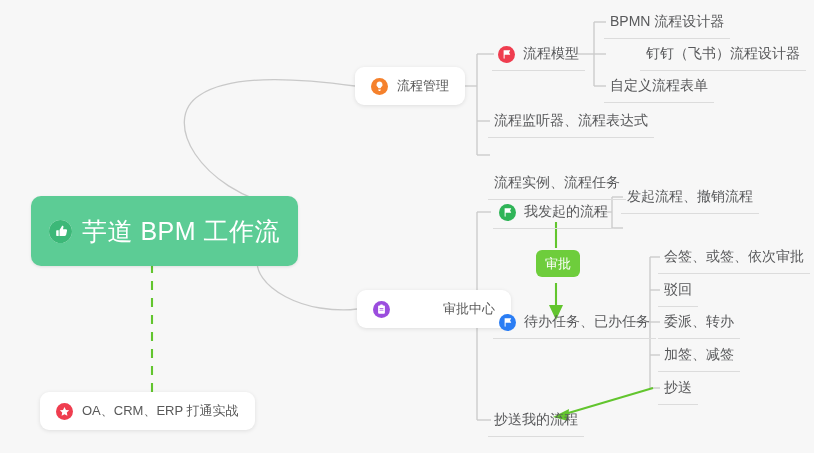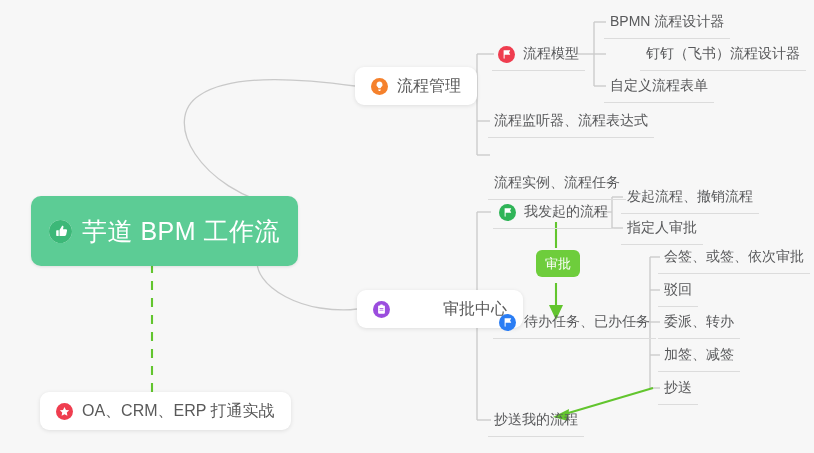--- a/index.html
+++ b/index.html
@@ -22,21 +22,21 @@
     box-shadow:0 1px 3px rgba(0,0,0,.10);
     color:#ffffff;font-size:25px;letter-spacing:.5px;
   }
   .root .label{margin-left:10px;}
 
   
   .card{
     background:#ffffff;border-radius:9px;
     padding:0 16px;height:38px;
     box-shadow:0 1px 4px rgba(0,0,0,.10);
-    color:#595959;font-size:16px;
+    color:#595959;font-size:13px;
   }
   .card .label{margin-left:9px;}
 
   
   .leaf{
     color:#58595b;font-size:14px;
     padding:0 6px 5px 6px;height:22px;
     border-bottom:1px solid #dcdcdc;
     background:transparent;
   }
@@ -190,23 +190,20 @@
     <span class="ico ico-green">
       <svg viewBox="0 0 20 20" width="17" height="17">
         <path d="M6.6 5h7.2c.4 0 .6.4.4.7l-1.2 2 1.2 2c.2.3 0 .7-.4.7H7.8v4.1c0 .3-.2.5-.6.5s-.6-.2-.6-.5V5z" fill="#fff"></path>
       </svg>
     </span>
     <span class="label">我发起的流程</span>
   </div>
   <div class="node leaf noicon" style="left:621px;top:186px;">
     <span class="label">发起流程、撤销流程</span>
   </div>
-  <div class="node leaf noicon" style="left:621px;top:217px;">
-    <span class="label">指定人审批</span>
-  </div>
 
   <div class="node tag" style="left:536px;top:250px;">
     <span class="label">审批</span>
   </div>
 
   <div class="node leaf" style="left:493px;top:311px;">
     <span class="ico ico-blue">
       <svg viewBox="0 0 20 20" width="17" height="17">
         <path d="M6.6 5h7.2c.4 0 .6.4.4.7l-1.2 2 1.2 2c.2.3 0 .7-.4.7H7.8v4.1c0 .3-.2.5-.6.5s-.6-.2-.6-.5V5z" fill="#fff"></path>
       </svg>

